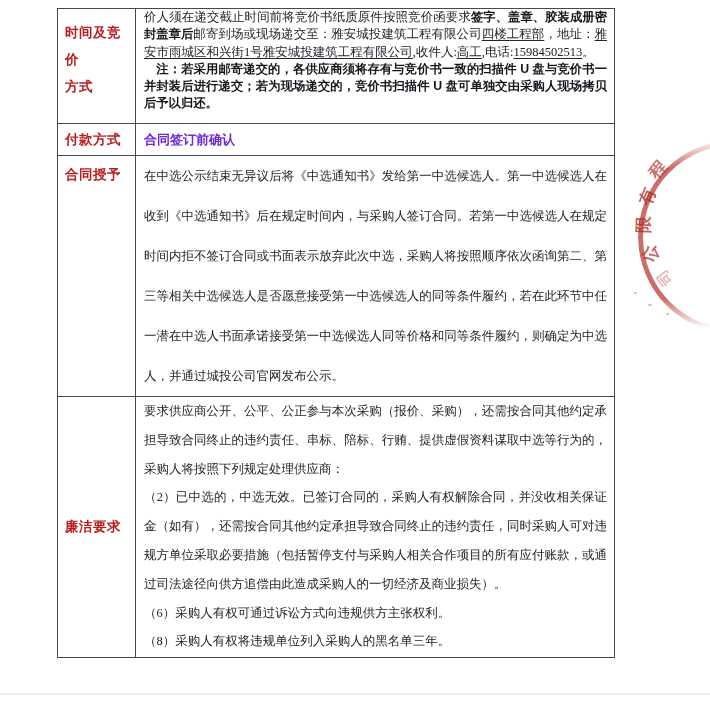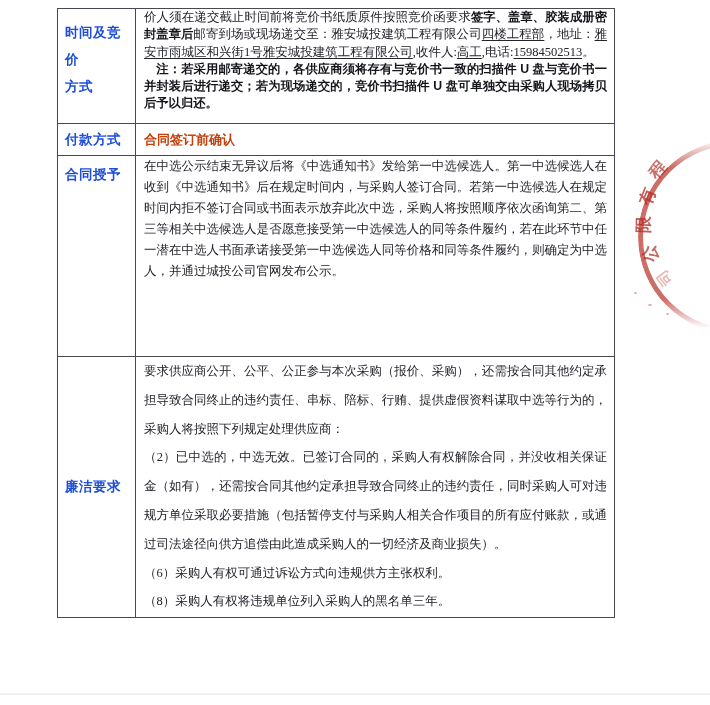--- a/index.html
+++ b/index.html
@@ -18,42 +18,42 @@
   }
   col.col-label{width:78px;}
   td.cell{
     border:1.5px solid #47474f;
     padding:0 7px 0 8px;
     vertical-align:top;
     overflow:hidden;
   }
   td.label{
     font-family:"Liberation Sans","DejaVu Sans",sans-serif;
-    font-weight:bold;font-size:13.5px;color:#1d4ed8;
+    font-weight:bold;font-size:13.5px;color:#b91c1c;
     padding-left:7px;letter-spacing:.5px;
   }
   td.label .lbl-line{line-height:27px;}
   tr.row-1 td{height:104px;}
   tr.row-2 td{height:31px;font-family:Liberation Mono, monospace;}
   tr.row-3 td{height:190px;}
   tr.row-4 td{height:260px;}
   tr.row-1 td.label{padding-top:10px;}
   tr.row-2 td.label{vertical-align:middle;}
   tr.row-3 td.label{padding-top:10px;}
   tr.row-4 td.label{vertical-align:middle;}
 
   td.content{font-size:12.5px;margin-top:43px;}
   .para{margin:0;text-align:justify;}
   tr.row-1 td.content .para{line-height:17.3px;}
   tr.row-2 td.content{
     vertical-align:middle;
     font-family:"Liberation Sans","DejaVu Sans",sans-serif;
-    font-weight:bold;font-size:13px;color:#c2410c;
+    font-weight:bold;font-size:13px;color:#6d28d9;
   }
-  tr.row-3 td.content .para{line-height:21px;}
+  tr.row-3 td.content .para{line-height:40px;}
   tr.row-4 td.content .para{line-height:28.8px;}
 
   .b{font-weight:bold;color:#14151b;
      font-family:"Liberation Sans","DejaVu Sans",sans-serif;font-size:12.3px;}
   .u{text-decoration:underline;text-underline-offset:2px;}
   .note{ text-indent:1em; }
 
   
   .seal{position:absolute;left:0;top:0;width:710px;height:705px;pointer-events:none;}
   .seal-ring{

